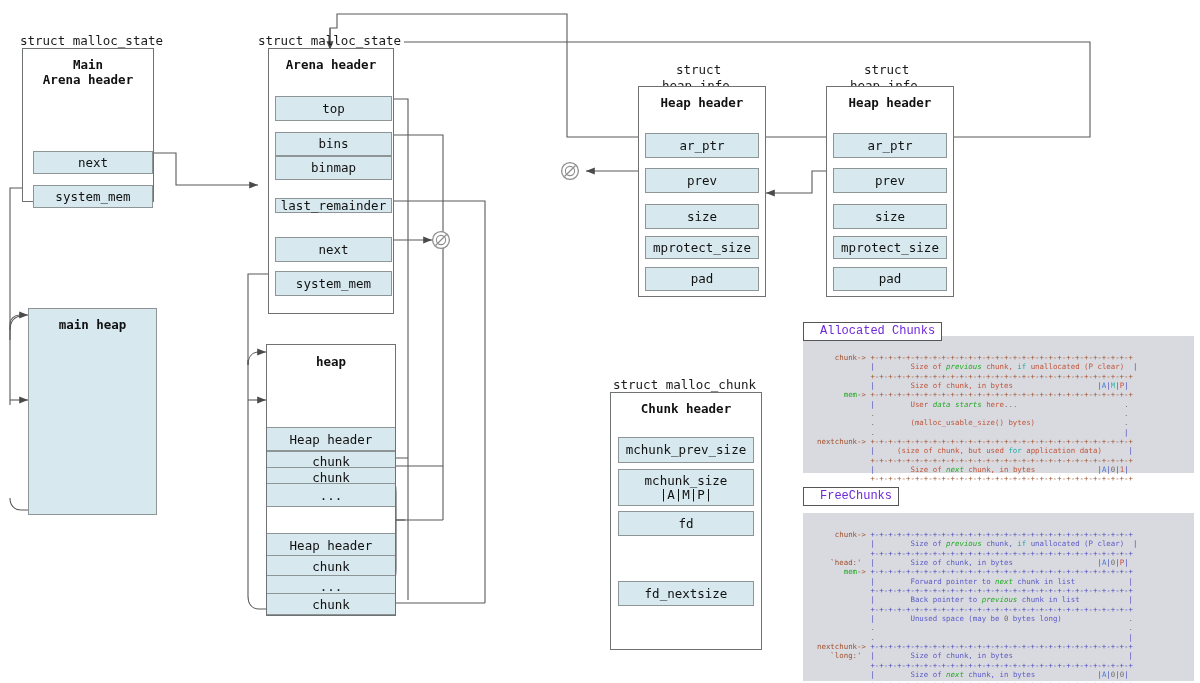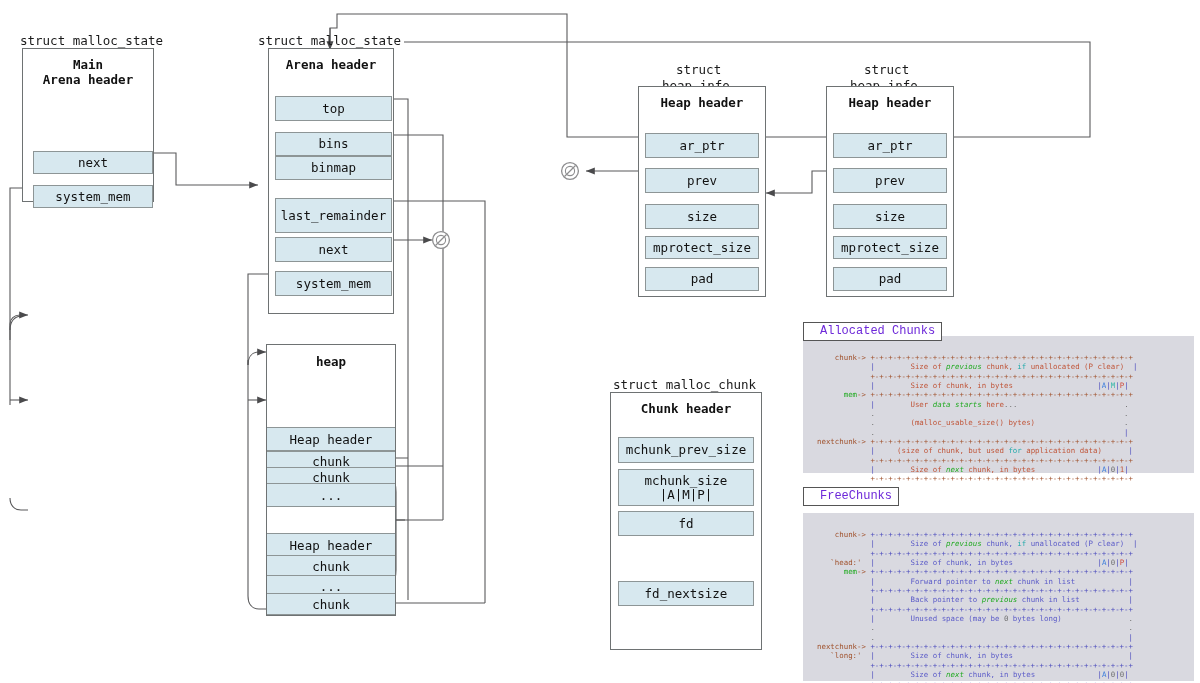--- a/index.html
+++ b/index.html
@@ -130,29 +130,32 @@
   </svg>
 
   <div class="caption" style="left:20px;top:33px;">struct malloc_state</div>
   <div class="outer" style="left:22px;top:48px;width:132px;height:154px;">
     <div class="hdr" style="top:8px;">Main</div>
     <div class="hdr" style="top:23px;">Arena header</div>
   </div>
   <div class="fld" style="left:33px;top:142px;width:120px;height:23px;">next</div>
   <div class="fld" style="left:33px;top:176px;width:120px;height:23px;">system_mem</div>
 
+  <div class="mainheap" style="left:28px;top:308px;width:129px;height:207px;">
+    <div class="lbl">main heap</div>
+  </div>
 
   <div class="caption" style="left:258px;top:33px;">struct malloc_state</div>
   <div class="outer" style="left:268px;top:48px;width:126px;height:266px;">
     <div class="hdr" style="top:8px;">Arena header</div>
   </div>
   <div class="fld" style="left:275px;top:87px;width:117px;height:25px;">top</div>
   <div class="fld" style="left:275px;top:123px;width:117px;height:24px;">bins</div>
   <div class="fld" style="left:275px;top:147px;width:117px;height:24px;">binmap</div>
-  <div class="fld" style="left:275px;top:189px;width:117px;height:35px;">last_remainder</div>
+  <div class="fld" style="left:275px;top:189px;width:117px;height:15px;">last_remainder</div>
   <div class="fld" style="left:275px;top:228px;width:117px;height:25px;">next</div>
   <div class="fld" style="left:275px;top:262px;width:117px;height:25px;">system_mem</div>
 
   <div class="heapbox" style="left:266px;top:344px;width:130px;height:272px;">
     <div class="hdr" style="top:9px;">heap</div>
     <div class="seg" style="top:82px;height:24px;">Heap header</div>
     <div class="seg" style="top:106px;height:20px;">chunk</div>
     <div class="seg" style="top:122px;height:20px;">chunk</div>
     <div class="seg" style="top:138px;height:24px;">...</div>
     <div class="seg blank" style="top:162px;height:26px;"></div>

